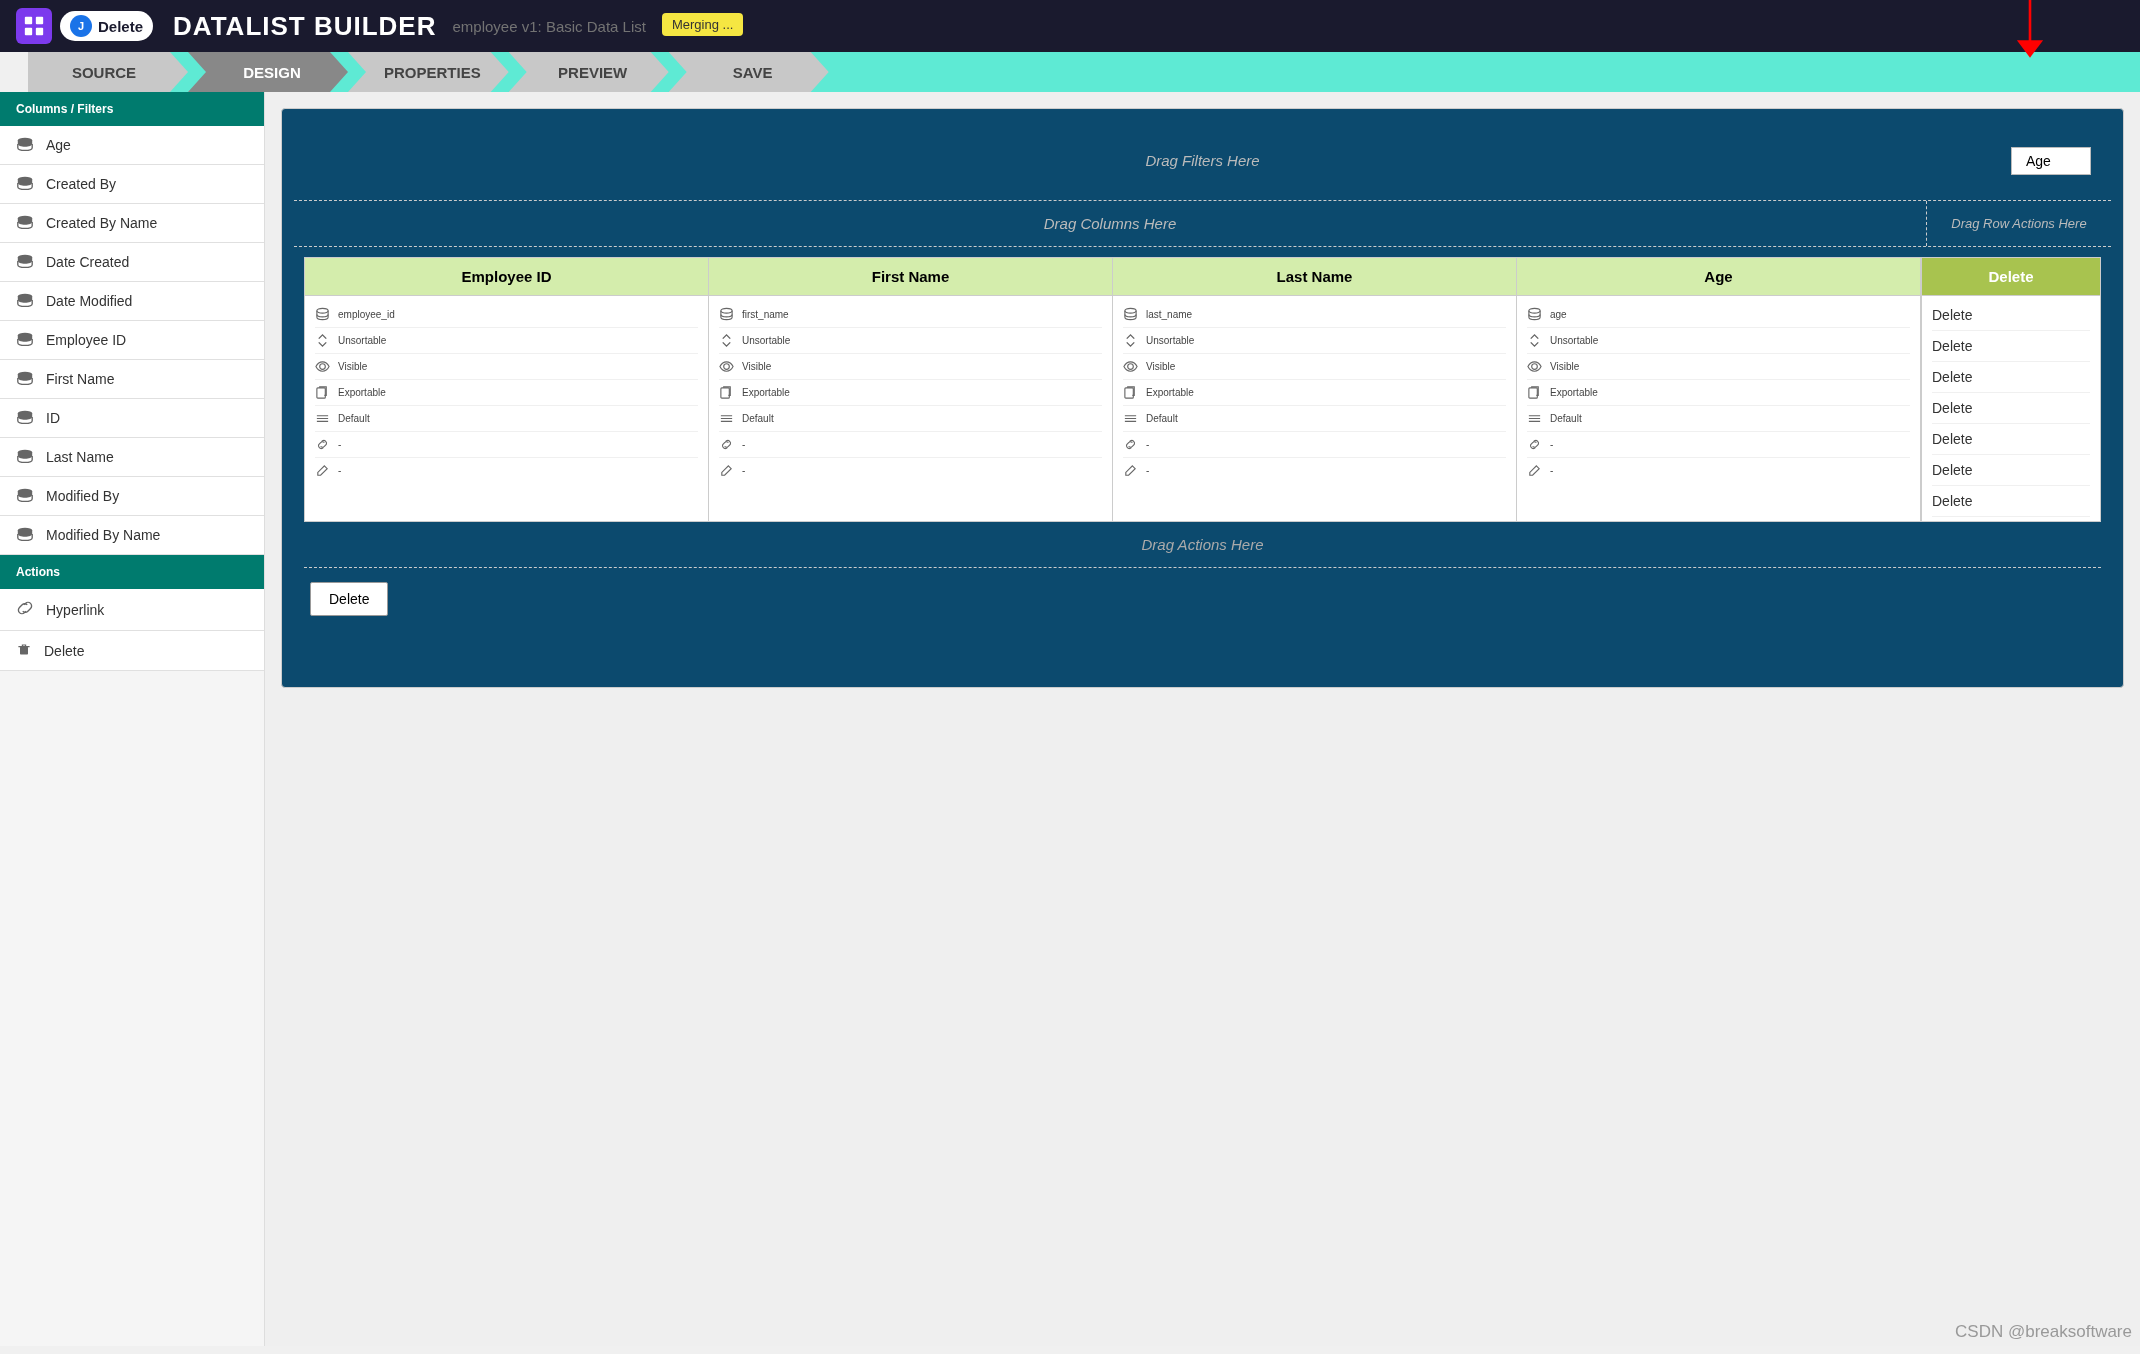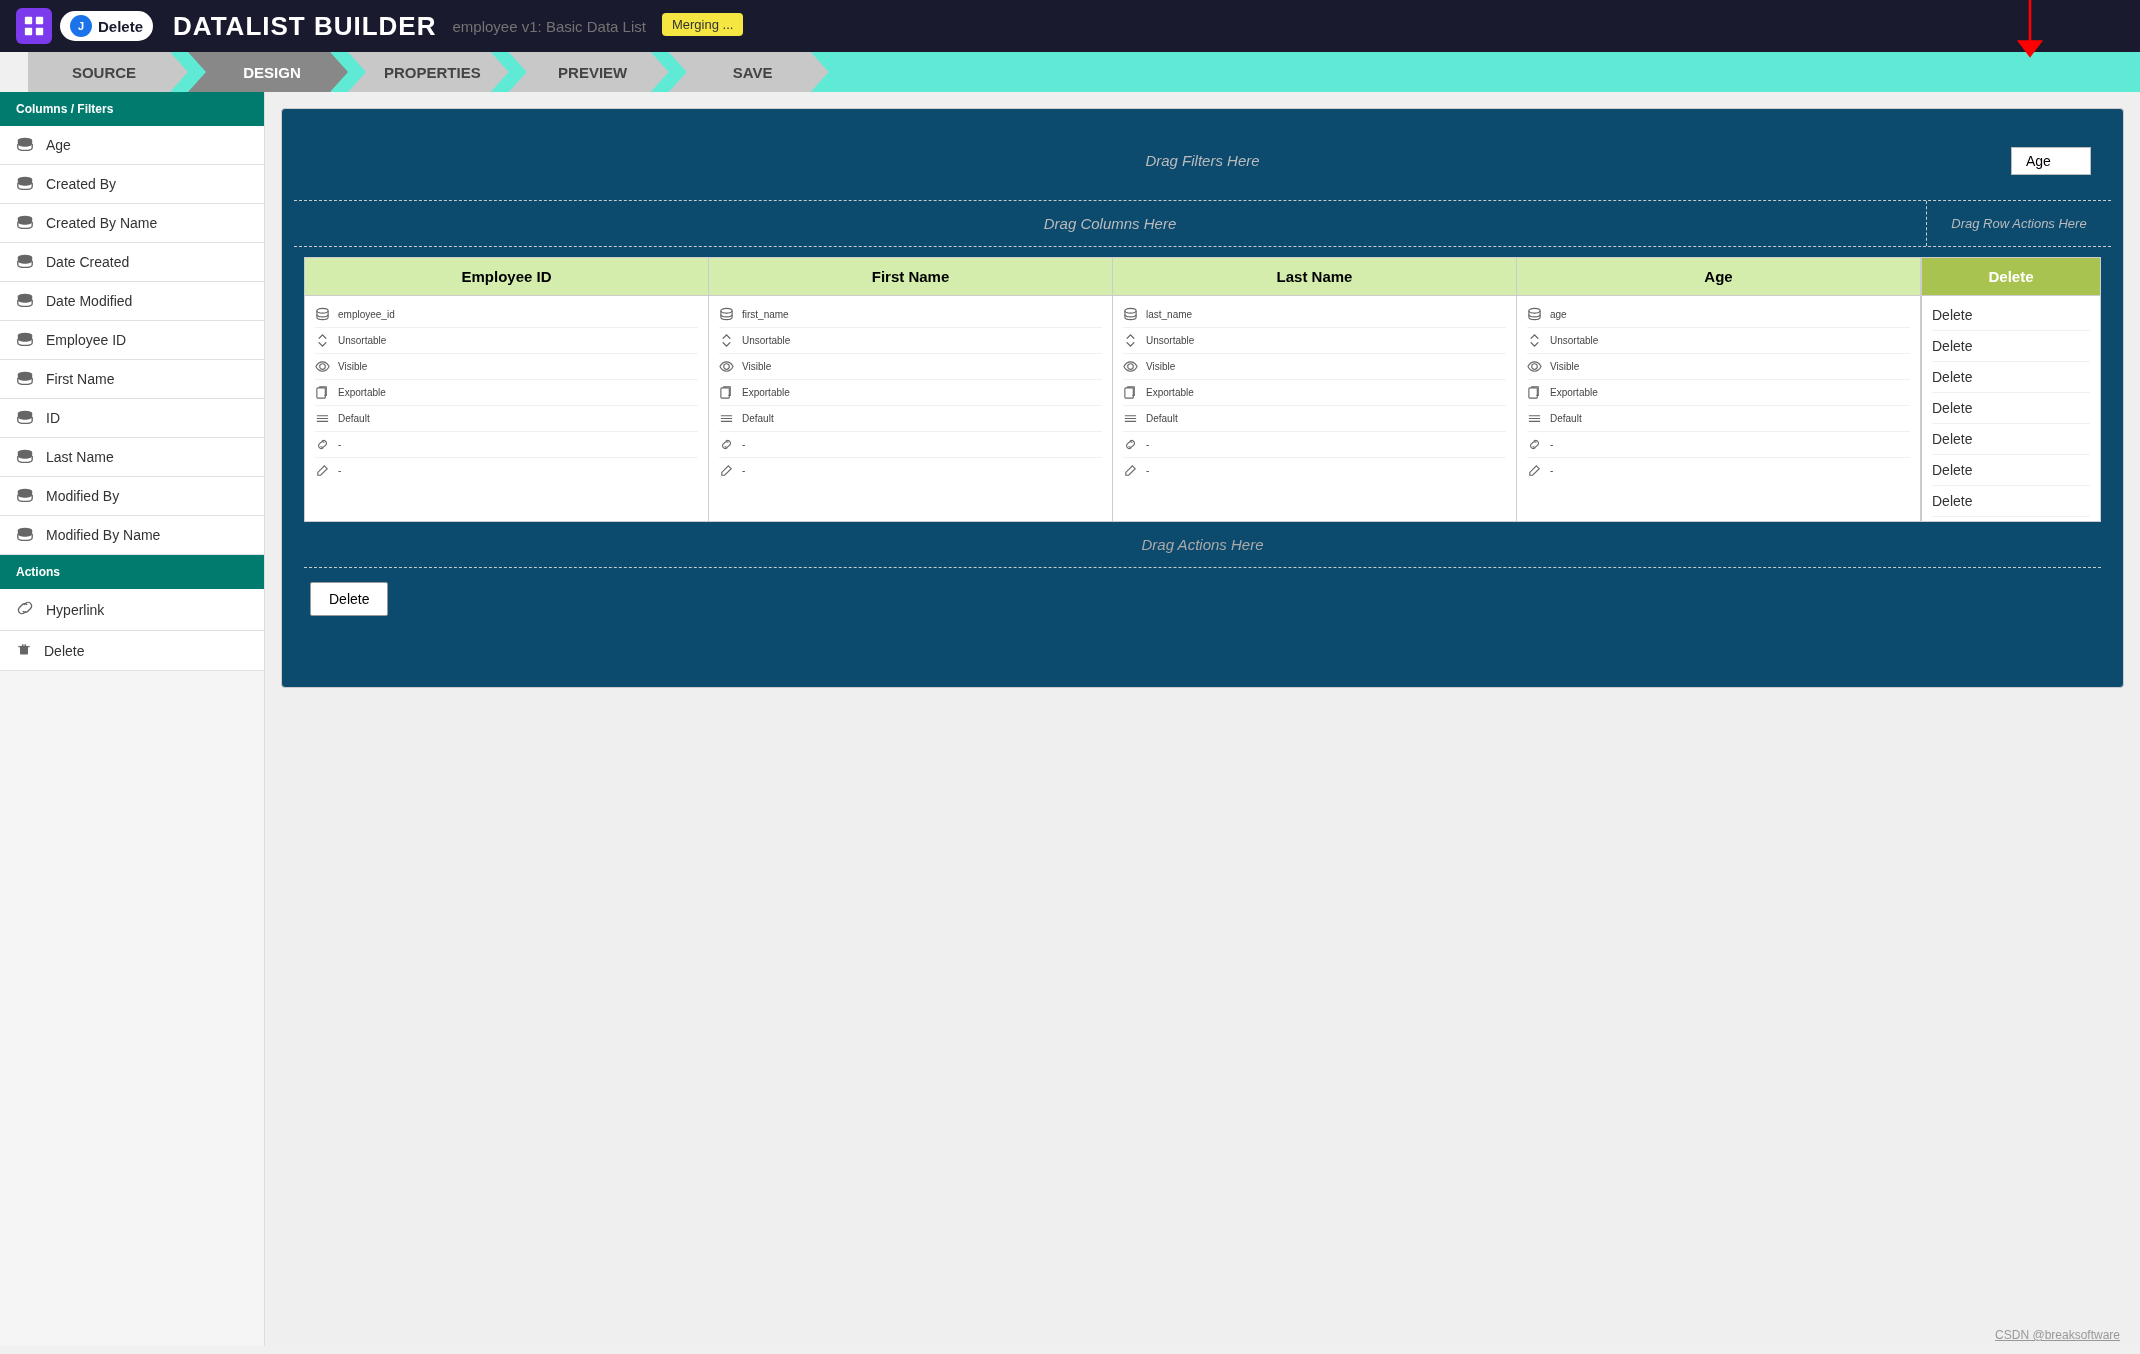--- a/index.html
+++ b/index.html
@@ -222,24 +222,23 @@
       padding: 8px 18px;
       font-size: 14px;
       cursor: pointer;
       border-radius: 2px;
     }
 
     
     .watermark {
       position: fixed;
       bottom: 12px;
-      right: 20px;
+      right: 8px;
       color: #999;
-      font-size: 12px;
-      text-decoration: underline;
+      font-size: 17px;
     }
     .red-arrow {
       position: absolute;
       right: 80px;
       top: -60px;
       width: 60px;
       height: 70px;
       pointer-events: none;
     }
   </style>

